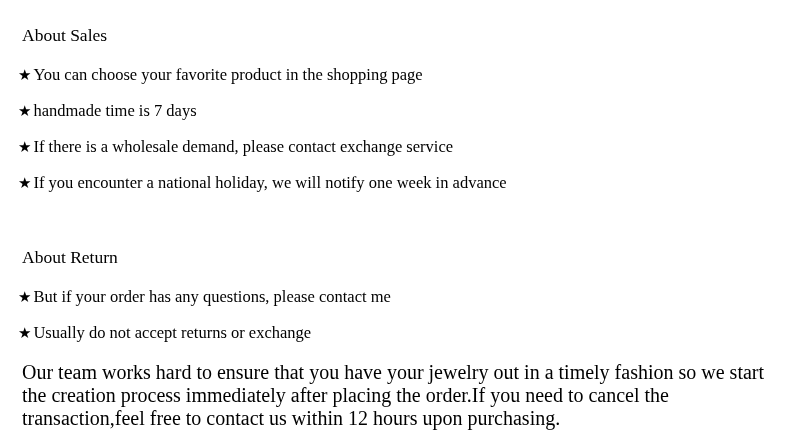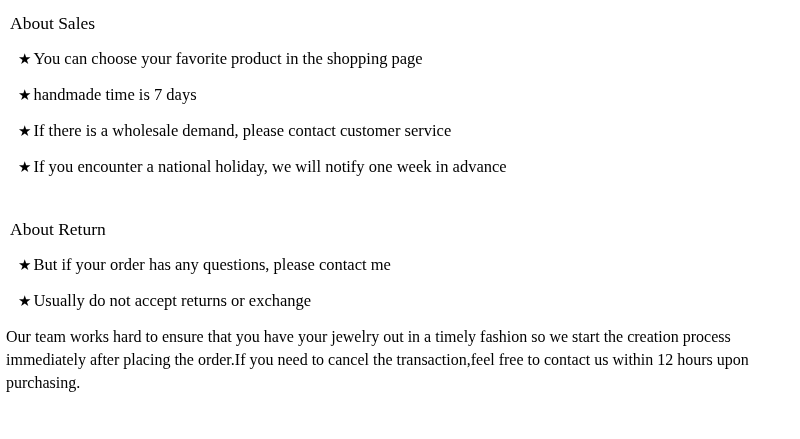--- a/index.html
+++ b/index.html
@@ -18,58 +18,58 @@
     padding: 8px 8px 0 6px;
     box-sizing: border-box;
   }
   .section {
     margin-bottom: 0;
   }
   .section-heading {
     font-size: 17.5px;
     line-height: 23px;
     font-weight: normal;
-    margin: 4px;
+    margin: 16px;
   }
   .bullet-line {
     font-size: 16.5px;
     line-height: 23px;
     white-space: nowrap;
     margin: 12px;
   }
   .star {
     font-size: 15px;
     letter-spacing: 0;
     padding-right: 2px;
   }
   .paragraph {
-    font-size: 16px;
+    font-size: 20px;
     line-height: 23px;
-    margin: 0;
+    margin: 16px;
     max-width: 792px;
   }
   .gap {
     height: 23px;
   }
 </style>
 </head>
 <body>
 
 <div class="page">
 
   <div class="section">
     <div class="section-heading">About Sales</div>
     <div class="bullet-line">
       <span class="star">★</span><span>You can choose your favorite product in the shopping page</span>
     </div>
     <div class="bullet-line">
       <span class="star">★</span><span>handmade time is 7 days</span>
     </div>
     <div class="bullet-line">
-      <span class="star">★</span><span>If there is a wholesale demand, please contact customer service</span>
+      <span class="star">★</span><span>If there is a wholesale demand, please contact exchange service</span>
     </div>
     <div class="bullet-line">
       <span class="star">★</span><span>If you encounter a national holiday, we will notify one week in advance</span>
     </div>
   </div>
 
   <div class="gap"></div>
 
   <div class="section">
     <div class="section-heading">About Return</div>

